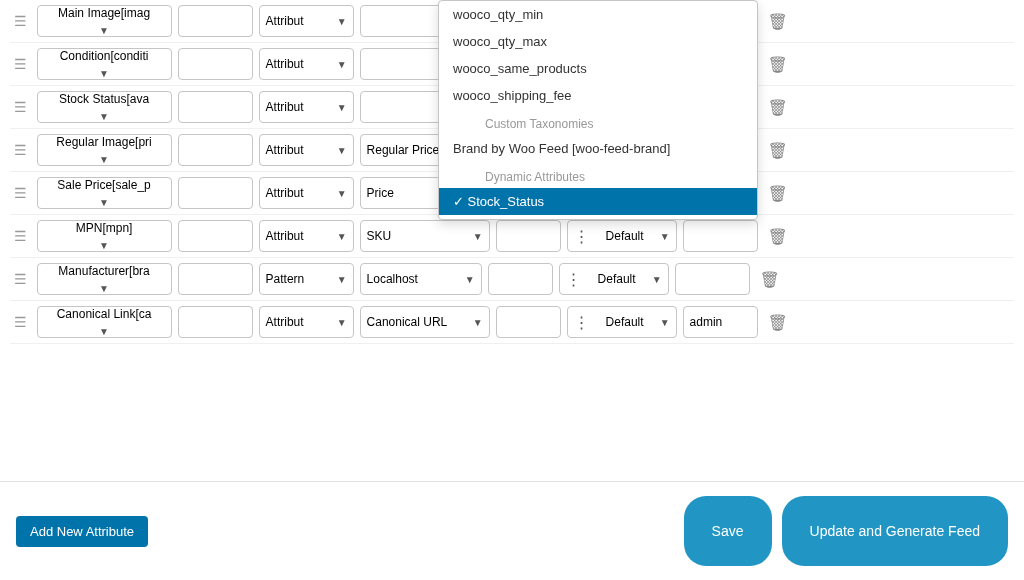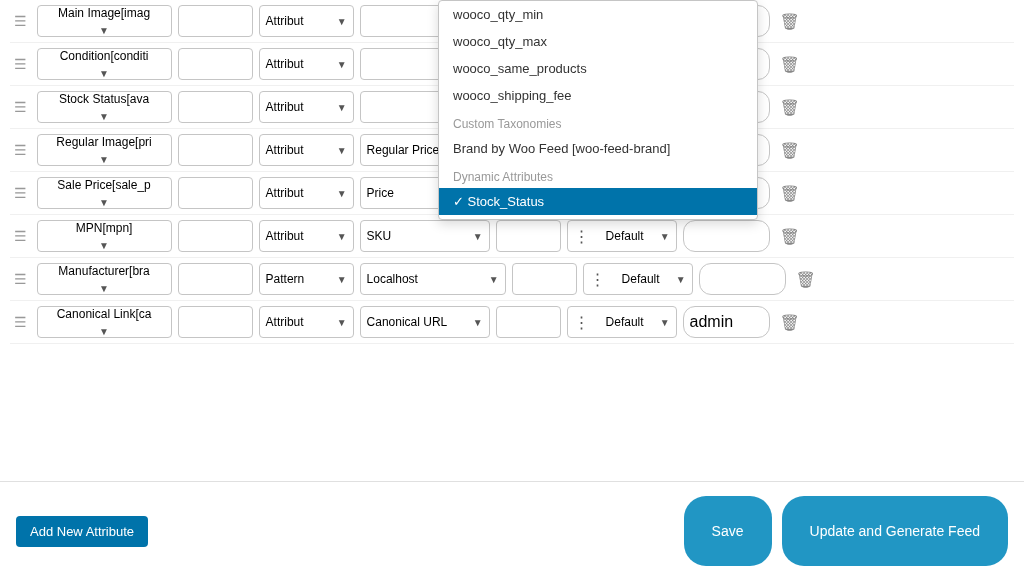--- a/index.html
+++ b/index.html
@@ -65,21 +65,21 @@
     .field-text-input {
       width: 75px;
       height: 32px;
       border: 1px solid #c5c5c5;
       border-radius: 4px;
       padding: 0 6px;
       font-size: 12px;
     }
     .field-type { width: 95px; }
     .field-default { width: 110px; }
-    .field-extra { width: 87px; height: 32px; border: 1px solid #c5c5c5; border-radius: 12px; padding: 0 6px; font-size: 16px; }
+    .field-extra { width: 75px; height: 32px; border: 1px solid #c5c5c5; border-radius: 4px; padding: 0 6px; font-size: 12px; }
 
     .delete-btn {
       background: none;
       border: none;
       cursor: pointer;
       color: #888;
       font-size: 16px;
       padding: 0 4px;
       flex-shrink: 0;
     }
@@ -148,20 +148,21 @@
       box-shadow: 0 4px 12px rgba(0,0,0,0.15);
       z-index: 100;
       padding-bottom: 4px;
     }
 
     .dropdown-section-label {
       color: #999;
       font-size: 12px;
       font-weight: 500;
       padding: 8px 14px 4px;
+      margin-left: 32px;
     }
 
     .dropdown-item {
       padding: 6px 14px;
       font-size: 13px;
       color: #333;
       cursor: pointer;
     }
 
     .dropdown-item.selected {
@@ -337,21 +338,21 @@
       <span class="drag-handle">☰</span>
       <div class="select-field field-attr">
         <span>Manufacturer[bra</span>
         <span class="chevron">▼</span>
       </div>
       <input class="field-text-input" type="text" value="" style="">
       <div class="select-field field-type">
         <span>Pattern</span>
         <span class="chevron">▼</span>
       </div>
-      <div class="select-field" style="width:146px">
+      <div class="select-field" style="width:122px">
         <span>Localhost</span>
         <span class="chevron">▼</span>
       </div>
       <input class="field-text-input" style="width: 65px;" type="text" value="">
       <div class="select-field field-default">
         <span class="three-dots">⋮</span>
         <span>Default</span>
         <span class="chevron">▼</span>
       </div>
       <input class="field-extra" type="text" value="" style="">

